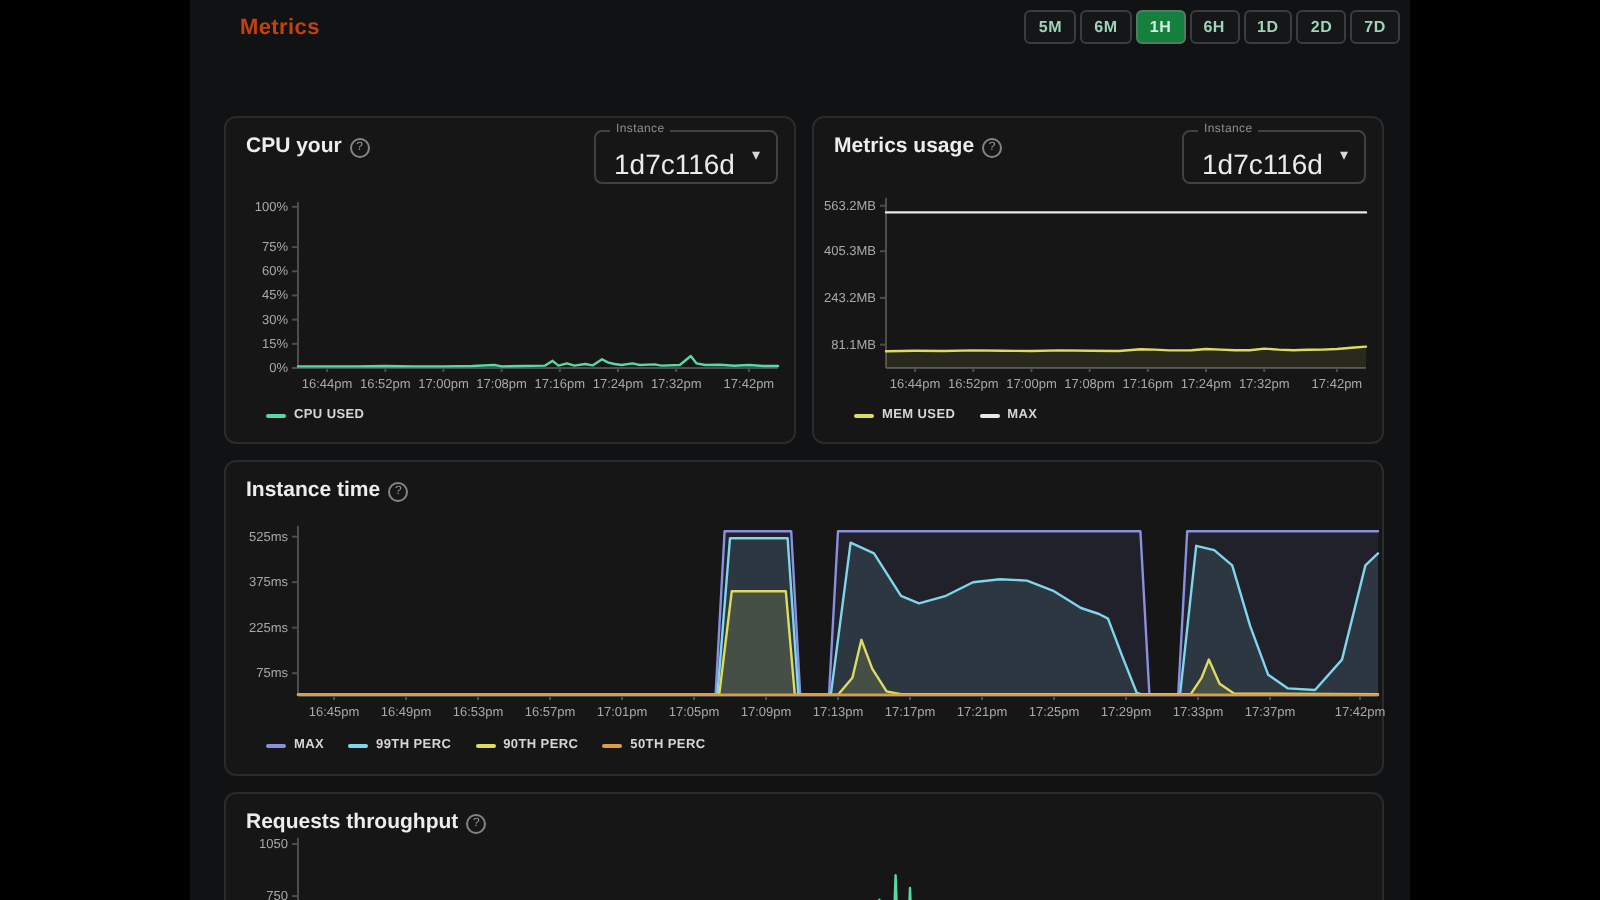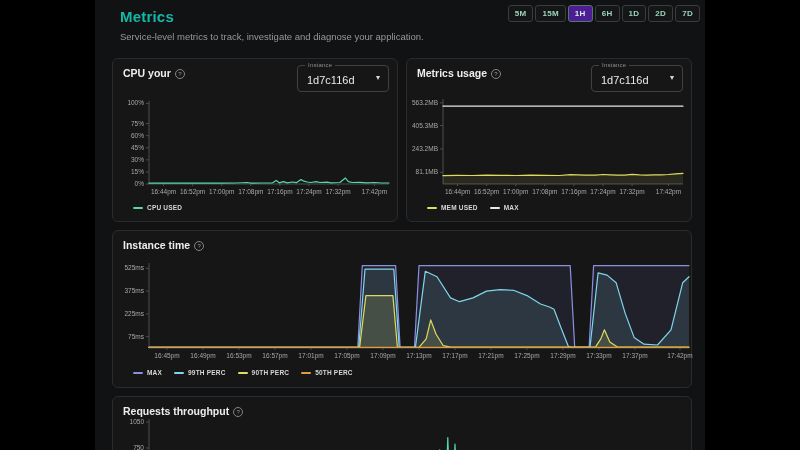--- a/index.html
+++ b/index.html
@@ -1,59 +1,58 @@
 <!DOCTYPE html>
 <html><head>
 <meta charset="utf-8">
 <style>
   html,body{margin:0;padding:0}
   body{width:800px;height:450px;background:#000;overflow:hidden;position:relative;
        font-family:"Liberation Sans",sans-serif;-webkit-font-smoothing:antialiased}
   .app{position:absolute;left:95px;top:0;width:610px;height:450px;background:#111213;overflow:hidden}
-  .page-title{position:absolute;left:25px;top:8px;margin:0;font-size:15px;font-weight:bold;color:#14b8a6;letter-spacing:.2px}
+  .page-title{position:absolute;left:25px;top:8px;margin:0;font-size:11px;font-weight:bold;color:#c2410c;letter-spacing:.2px}
   .subtitle{position:absolute;left:25px;top:31px;font-size:9.5px;color:#989898}
   .time-range{position:absolute;right:5px;top:5px;display:flex;gap:2px}
   .trbtn{height:17px;min-width:17px;padding:0 6px;background:#151617;border:1px solid #3a3d3b;border-radius:3px;
          color:#9fd4ba;font-size:8px;font-weight:bold;font-family:inherit;letter-spacing:.3px;cursor:pointer}
-  .trbtn.sel{background:#4c1d95;border-color:#527b66;color:#d6efe3}
+  .trbtn.sel{background:#15803d;border-color:#527b66;color:#d6efe3}
   .card{position:absolute;background:#161617;border:1px solid #2b2b2c;border-radius:6px;box-sizing:border-box}
   #card-cpu{left:17px;top:58px;width:286px;height:164px}
   #card-memory{left:311px;top:58px;width:286px;height:164px}
   #card-response{left:17px;top:230px;width:580px;height:158px}
   #card-requests{left:17px;top:396px;width:580px;height:180px}
   .card-title{position:absolute;left:10px;top:8px;font-size:10.5px;font-weight:bold;color:#ededed}
   .help{display:inline-block;width:8px;height:8px;border:1px solid #848484;border-radius:50%;color:#9a9a9a;
         font-size:6px;line-height:8px;text-align:center;margin-left:4px;vertical-align:1px;font-weight:normal}
   .instance{position:absolute;right:8px;top:6px;width:90px;height:25px;border:1px solid #414141;border-radius:4px;cursor:pointer}
   .instance .ilabel{position:absolute;left:7px;top:-4px;font-size:6px;color:#8f8f8f;background:#161617;padding:0 3px;letter-spacing:.2px}
-  .instance .ival{position:absolute;left:9px;top:8px;font-size:11px;color:#eaeaea}
+  .instance .ival{position:absolute;left:9px;top:8px;font-size:14px;color:#eaeaea}
   .instance .caret{position:absolute;right:8px;top:7px;font-size:8px;color:#d8d8d8}
   .card svg{position:absolute;left:0}
   #card-cpu svg,#card-memory svg{top:32px}
   #card-response svg{top:24px}
   #card-requests svg{top:22px}
   svg.chart text{font-family:"Liberation Sans",sans-serif;font-size:6.5px;fill:#a8a8a8}
   .legend{position:absolute;left:20px;display:flex;gap:12px;align-items:center}
   #card-cpu .legend,#card-memory .legend{top:145px}
   #card-response .legend{top:138px}
   .lg-item{display:flex;align-items:center;gap:4px}
   .lg-dash{width:10px;height:2px;border-radius:1px}
   .lg-lab{font-size:6.5px;font-weight:bold;color:#d6d6d6;letter-spacing:.2px}
 </style>
 </head>
 <body>
 
 <div class="app">
 
   <h1 class="page-title">Metrics</h1>
-  <div class="subtitle">Service-level metrics to track, investigate and diagnose your application.</div>
 
   <div class="time-range">
       <button class="trbtn">5M</button>
-      <button class="trbtn">15M</button>
+      <button class="trbtn">6M</button>
       <button class="trbtn sel">1H</button>
       <button class="trbtn">6H</button>
       <button class="trbtn">1D</button>
       <button class="trbtn">2D</button>
       <button class="trbtn">7D</button>
     </div>
 
   <section class="card" id="card-cpu">
     <div class="card-title">
       <span>CPU your</span><span class="help">?</span>

